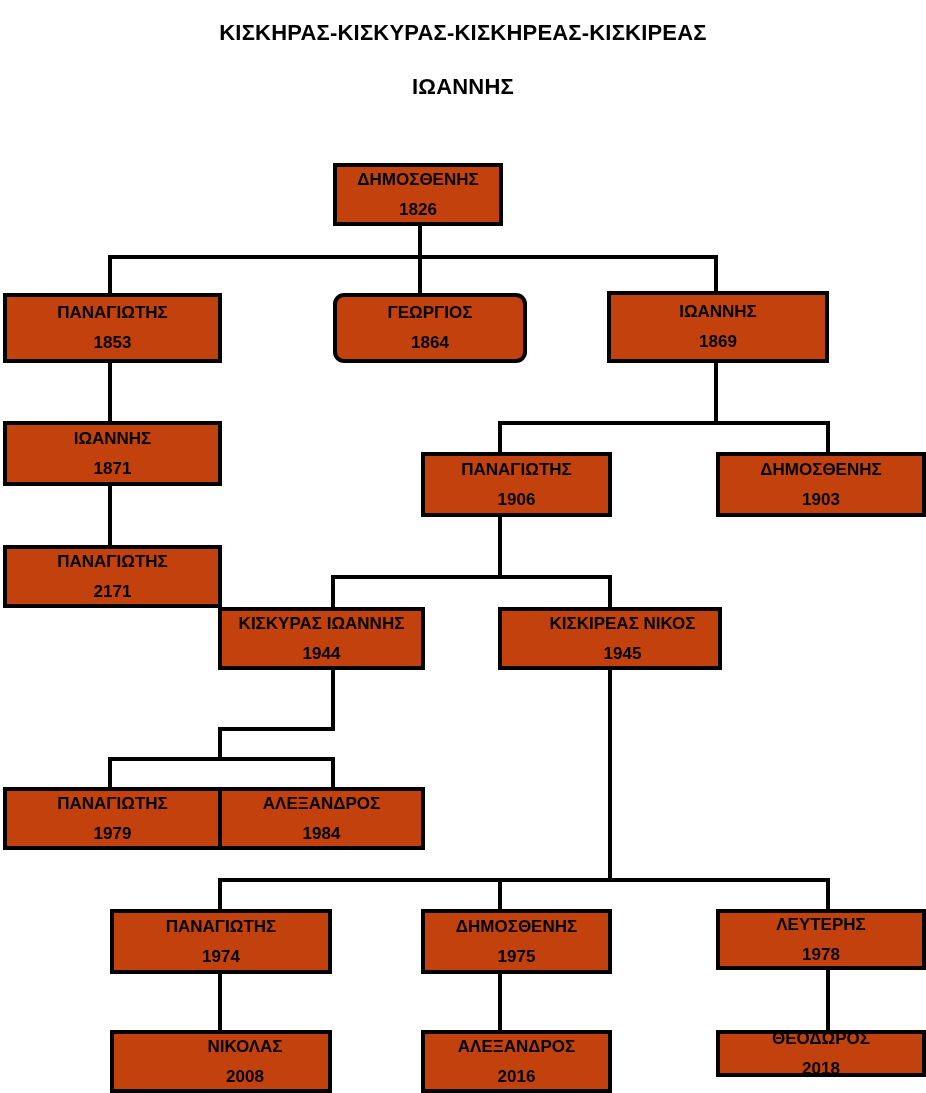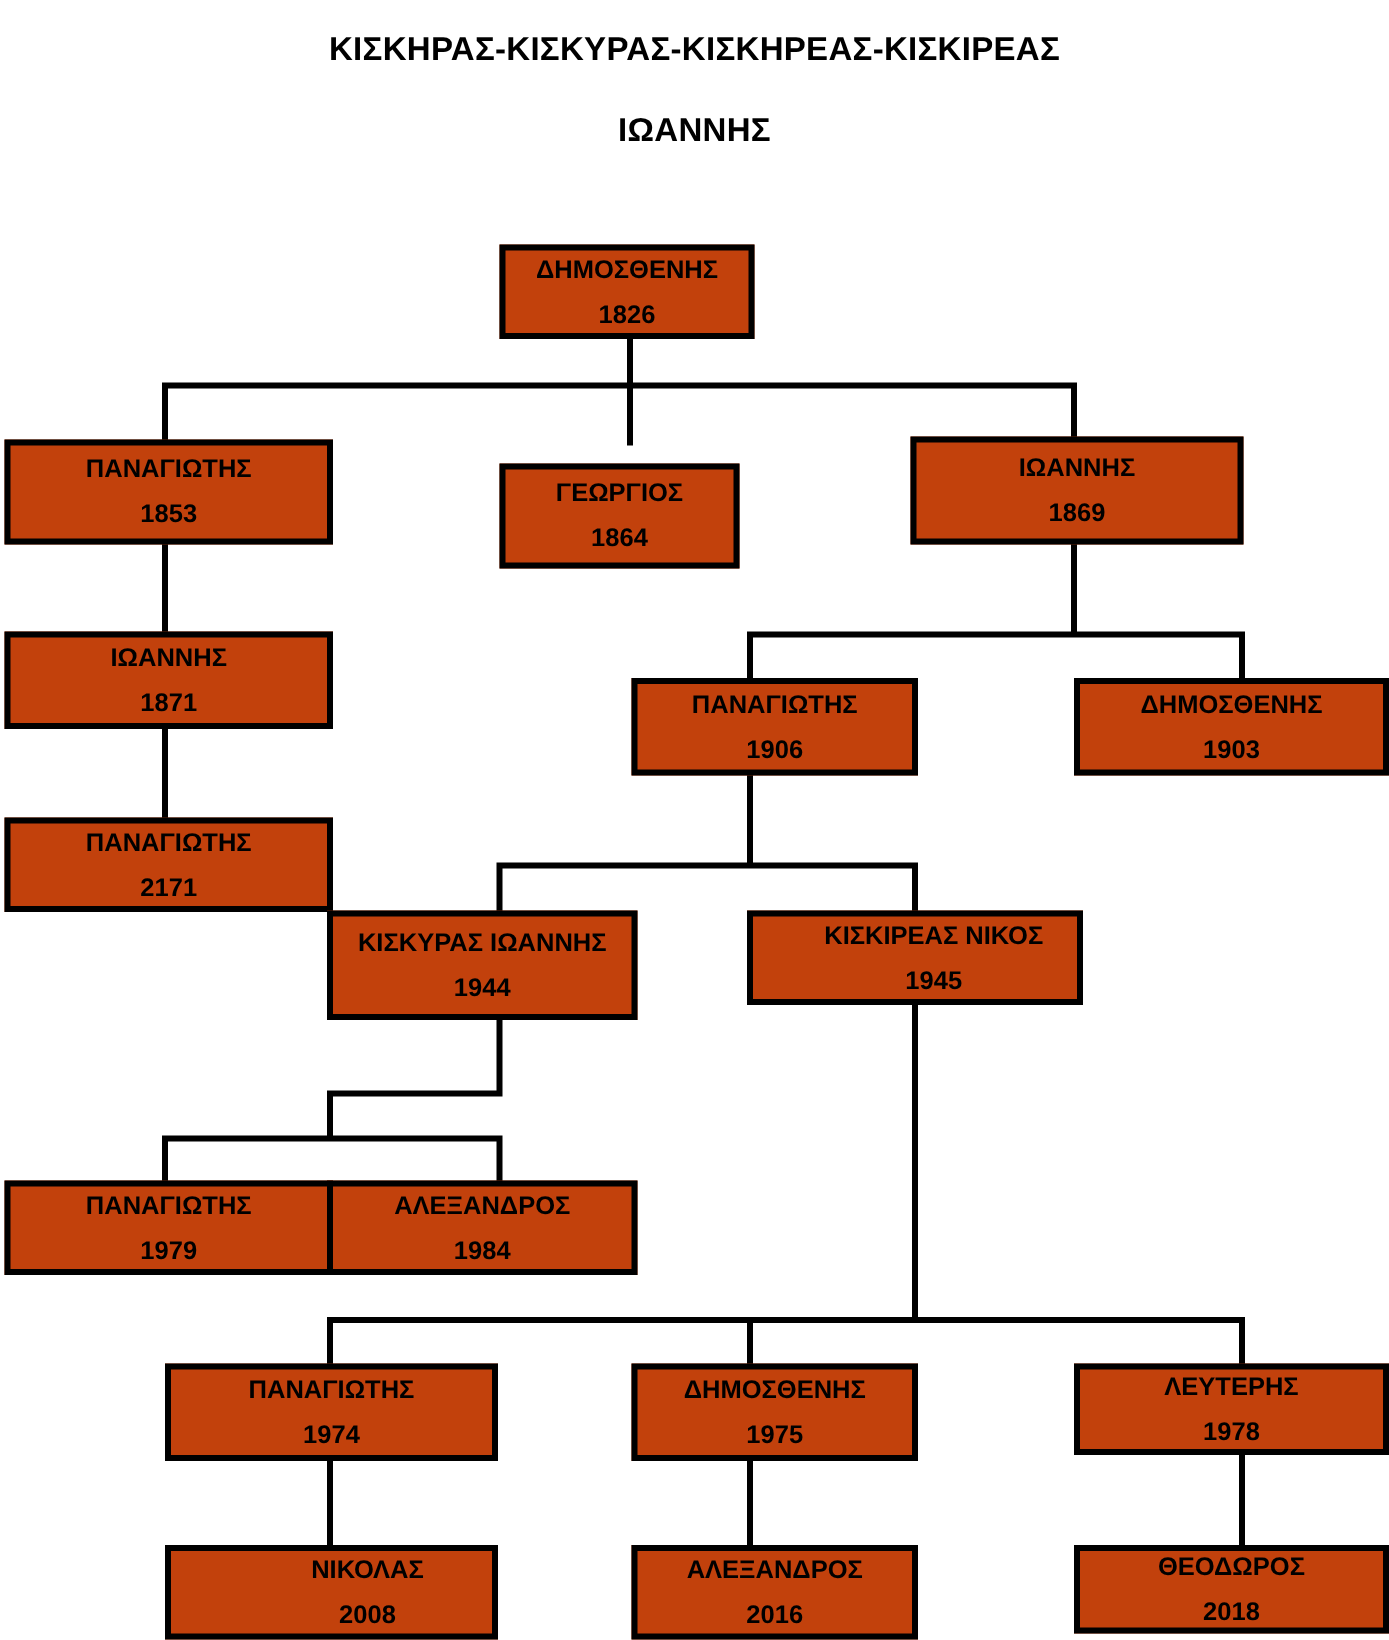--- a/index.html
+++ b/index.html
@@ -44,21 +44,21 @@
 </svg>
 
 <div class="node" style="left:333px;top:163px;width:170px;height:63px;">
   <span>ΔΗΜΟΣΘΕΝΗΣ</span>
   <span>1826</span>
 </div>
 <div class="node" style="left:3px;top:293px;width:219px;height:70px;">
   <span>ΠΑΝΑΓΙΩΤΗΣ</span>
   <span>1853</span>
 </div>
-<div class="node" style="left:333px;top:309px;width:160px;height:70px;">
+<div class="node" style="left:333px;top:293px;width:194px;height:70px;border-radius:11px;">
   <span>ΓΕΩΡΓΙΟΣ</span>
   <span>1864</span>
 </div>
 <div class="node" style="left:607px;top:291px;width:222px;height:72px;">
   <span>ΙΩΑΝΝΗΣ</span>
   <span>1869</span>
 </div>
 <div class="node" style="left:3px;top:421px;width:219px;height:65px;">
   <span>ΙΩΑΝΝΗΣ</span>
   <span>1871</span>
@@ -68,21 +68,21 @@
   <span>1906</span>
 </div>
 <div class="node" style="left:716px;top:452px;width:210px;height:65px;">
   <span>ΔΗΜΟΣΘΕΝΗΣ</span>
   <span>1903</span>
 </div>
 <div class="node" style="left:3px;top:545px;width:219px;height:63px;">
   <span>ΠΑΝΑΓΙΩΤΗΣ</span>
   <span>2171</span>
 </div>
-<div class="node" style="left:218px;top:607px;width:207px;height:73px;">
+<div class="node" style="left:218px;top:607px;width:207px;height:63px;">
   <span>ΚΙΣΚΥΡΑΣ ΙΩΑΝΝΗΣ</span>
   <span>1944</span>
 </div>
 <div class="node" style="left:498px;top:607px;width:224px;height:63px;padding-left:25px;">
   <span>ΚΙΣΚΙΡΕΑΣ ΝΙΚΟΣ</span>
   <span>1945</span>
 </div>
 <div class="node" style="left:3px;top:787px;width:219px;height:63px;">
   <span>ΠΑΝΑΓΙΩΤΗΣ</span>
   <span>1979</span>
@@ -104,16 +104,16 @@
   <span>1978</span>
 </div>
 <div class="node" style="left:110px;top:1030px;width:222px;height:63px;padding-left:48px;">
   <span>ΝΙΚΟΛΑΣ</span>
   <span>2008</span>
 </div>
 <div class="node" style="left:421px;top:1030px;width:191px;height:63px;">
   <span>ΑΛΕΞΑΝΔΡΟΣ</span>
   <span>2016</span>
 </div>
-<div class="node" style="left:716px;top:1030px;width:210px;height:59px;">
+<div class="node" style="left:716px;top:1030px;width:210px;height:47px;">
   <span>ΘΕΟΔΩΡΟΣ</span>
   <span>2018</span>
 </div>
 
 </body></html>

